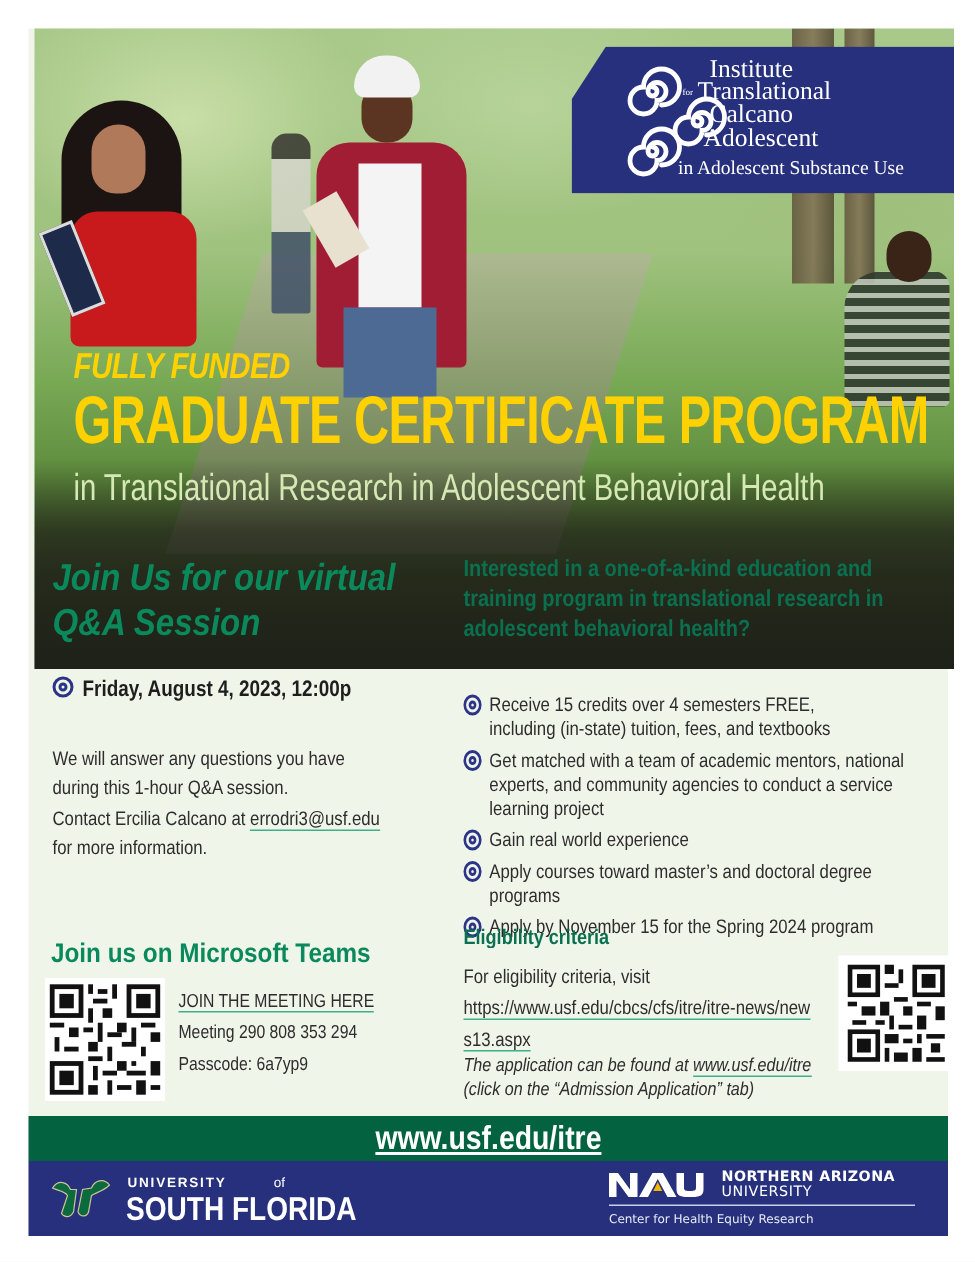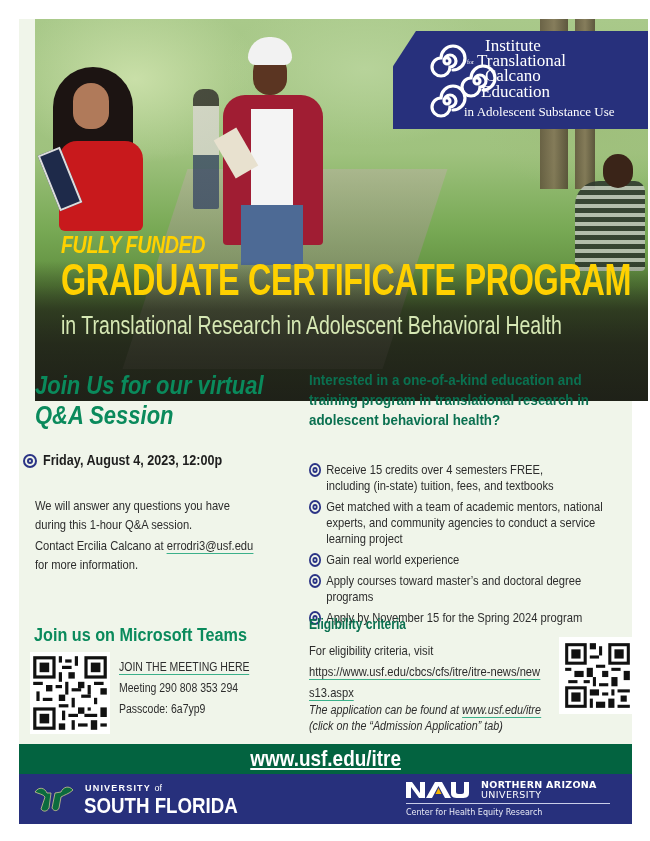--- a/index.html
+++ b/index.html
@@ -2,21 +2,21 @@
 <html><head>
 <meta charset="utf-8">
 <style>
   * { box-sizing: border-box; margin: 0; padding: 0; }
   html, body { width: 650px; height: 841px; background: #ffffff; overflow: hidden; }
   body { font-family: "Liberation Sans Narrow", "Liberation Sans", sans-serif; position: relative; }
 
   .flyer { position: absolute; left: 19px; top: 19px; width: 613px; height: 805px; background: #f0f5ea; }
 
   
-  .hero { position: absolute; left: 16px; top: 0; width: 613px; height: 382px; overflow: hidden;
+  .hero { position: absolute; left: 4px; top: 0; width: 613px; height: 427px; overflow: hidden;
     background:
       radial-gradient(ellipse 180px 120px at 100px 60px, #c9dfa8 0%, rgba(201,223,168,0) 70%),
       radial-gradient(ellipse 200px 110px at 330px 50px, #b7d39a 0%, rgba(183,211,154,0) 70%),
       radial-gradient(ellipse 160px 90px at 560px 110px, #9fbf7c 0%, rgba(159,191,124,0) 70%),
       linear-gradient(180deg, #a9c98a 0%, #9fc27e 35%, #78a955 55%, #5e8c3d 70%, #3b4a2a 85%, #2e3324 100%);
   }
   .hero .path { position: absolute; left: 120px; top: 150px; width: 260px; height: 200px;
     background: linear-gradient(180deg, #b9b2a0, #6f6a5e); transform: skewX(-18deg); opacity: .55; }
   .hero .tree { position: absolute; top: 0; width: 28px; height: 170px; background: linear-gradient(90deg,#5b4a36,#7d6a50,#4b3c2c); opacity:.8; }
   .hero .shade { position: absolute; left: 0; right: 0; bottom: 0; height: 140px;
@@ -54,21 +54,21 @@
   .hl1 { position: absolute; left: 26px; top: 212px; color: #ffd100; font-family: "Liberation Sans Narrow", "Liberation Sans", sans-serif;
     font-weight: bold; font-style: italic; font-size: 24px; letter-spacing: -0.5px; transform: scaleX(.82); transform-origin: left; }
   .hl2 { position: absolute; left: 26px; top: 236px; color: #ffd100; font-weight: bold; font-size: 45px; letter-spacing: -0.5px;
     transform: scaleX(.72); transform-origin: left; white-space: nowrap; line-height: 50px; }
   .hl3 { position: absolute; left: 26px; top: 292px; color: #d6e8b4; font-size: 25px; transform: scaleX(.78); transform-origin: left; white-space: nowrap; }
 
   
   .left { position: absolute; left: 0; top: 335px; width: 290px; height: 390px; padding-left: 40px; }
   .qa-title { position: absolute; left: 16px; top: 16px; width: 260px; color: #0a8a5c; font-weight: bold; font-style: italic;
     font-size: 25px; line-height: 30px; transform: scaleX(.88); transform-origin: left; }
-  .date-row { position: absolute; left: 4px; display: flex; align-items: flex-end; gap: 6px; }
+  .date-row { position: absolute; left: 16px; display: flex; align-items: flex-start; gap: 6px; }
   .bullet { width: 14px; height: 14px; border-radius: 50%; border: 2px solid #2b3486; display: inline-flex; align-items: center; justify-content: center; flex: none; }
   .bullet::after { content: ""; width: 6px; height: 6px; border-radius: 50%; border: 2px solid #2b3486; box-sizing: border-box; }
   .date-text { font-weight: bold; font-size: 15px; color: #1e1e1e; transform: scaleX(.84); transform-origin: left; white-space: nowrap; }
   .body-txt { position: absolute; left: 16px; width: 260px; font-size: 13px; line-height: 19px; color: #2d2d2d; transform: scaleX(.86); transform-origin: left; }
   .body-txt a, .link { color: #2d2d2d; text-decoration: none; border-bottom: 1px solid #3bb08a; }
   .teams-title { position: absolute; left: 15px; top: 271px; color: #0a8a5c; font-weight: bold; font-size: 18px; transform: scaleX(.9); transform-origin: left; white-space: nowrap; }
   .qr { position: absolute; background: #fff; }
   .qr svg { display: block; }
   .teams-info { position: absolute; left: 100px; top: 303px; font-size: 12.5px; line-height: 21px; color: #2d2d2d; transform: scaleX(.84); transform-origin: left; white-space: nowrap; }
 
@@ -82,21 +82,21 @@
   .elig-title { position: absolute; left: 0; top: 262px; color: #0a7050; font-weight: bold; font-size: 14px; transform: scaleX(.86); transform-origin: left; }
   .elig-txt { position: absolute; left: 0; top: 286px; width: 270px; font-size: 13px; line-height: 21px; color: #2d2d2d; transform: scaleX(.86); transform-origin: left; }
   .app-txt { position: absolute; left: 0; top: 348px; width: 300px; font-size: 12.5px; line-height: 16px; color: #2d2d2d; font-style: italic; transform: scaleX(.86); transform-origin: left; }
 
   
   .url-band { position: absolute; left: 0; top: 725px; width: 613px; height: 30px; background: #036340; text-align: center; }
   .url-band a { color: #fff; font-weight: bold; font-size: 22px; line-height: 30px; text-decoration: underline; display: inline-block; transform: scaleX(.86); }
   .logo-band { position: absolute; left: 0; top: 755px; width: 613px; height: 50px; background: #27307c; }
   .usf-bull { position: absolute; left: 14px; top: 10px; width: 42px; height: 30px; }
   .usf-uni { position: absolute; left: 66px; top: 9px; color: #fff; font-size: 9px; font-weight: bold; letter-spacing: 1.2px; }
-  .usf-uni em { font-weight: normal; font-style: normal; letter-spacing: 0; }
+  .usf-uni em { font-weight: normal; font-style: normal; letter-spacing: 0; margin-left: 28px; }
   .usf-sf { position: absolute; left: 65px; top: 19px; color: #fff; font-weight: bold; font-size: 22px; transform: scaleX(.85); transform-origin: left; white-space: nowrap; }
   .nau-mark { position: absolute; left: 387px; top: 6px; width: 68px; height: 20px; }
   .nau-name { position: absolute; left: 462px; top: 6px; color: #fff; font-family: "DejaVu Sans", sans-serif; font-weight: bold; font-size: 9.5px; line-height: 10px; letter-spacing: .3px; white-space: nowrap; }
   .nau-sub { position: absolute; left: 462px; top: 16px; color: #fff; font-family: "DejaVu Sans", sans-serif; font-size: 9.5px; line-height: 10px; letter-spacing: .4px; }
   .nau-rule { position: absolute; left: 387px; top: 29px; width: 204px; height: 1px; background: #c9cde8; }
   .nau-center { position: absolute; left: 387px; top: 34px; color: #e8eaf5; font-family: "DejaVu Sans", sans-serif; font-size: 8px; }
 </style>
 </head>
 <body>
 
@@ -126,21 +126,21 @@
         <g fill="none" stroke="#fff" stroke-width="3.2" stroke-linecap="round">
           <path d="M20 22 m0 -3 a3 3 0 1 1 -3 3 a6 6 0 1 1 6 6 a9 9 0 1 1 -9 -9 a12 12 0 1 1 12 12"></path>
           <path d="M20 62 m0 -3 a3 3 0 1 1 -3 3 a6 6 0 1 1 6 6 a9 9 0 1 1 -9 -9 a12 12 0 1 1 12 12"></path>
           <path d="M50 42 m0 -3 a3 3 0 1 1 -3 3 a6 6 0 1 1 6 6 a9 9 0 1 1 -9 -9 a12 12 0 1 1 12 12"></path>
         </g>
       </svg>
       <div class="t1">Institute</div>
       <div class="for">for</div>
       <div class="t2">Translational</div>
       <div class="t3">Calcano</div>
-      <div class="t4">Education</div>
+      <div class="t4">Adolescent</div>
       <div class="t5">in Adolescent Substance Use</div>
     </div>
 
     <div class="hl1">FULLY FUNDED</div>
     <div class="hl2">GRADUATE CERTIFICATE PROGRAM</div>
     <div class="hl3">in Translational Research in Adolescent Behavioral Health</div>
   </div>
 
   <div class="left">
     <div class="qa-title">Join Us for our virtual Q&amp;A Session</div>

